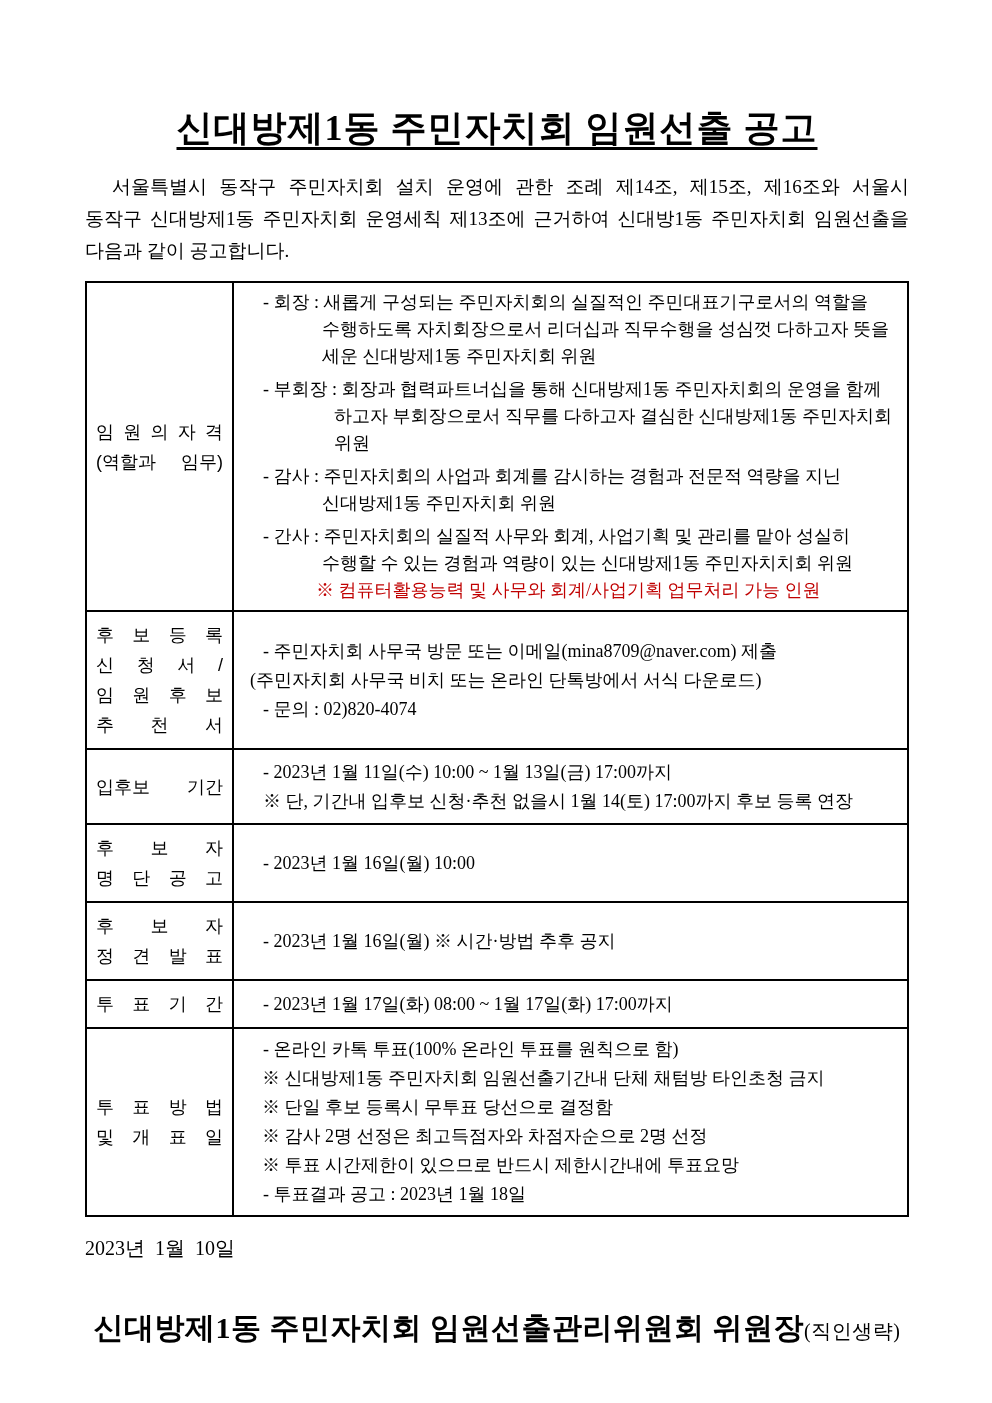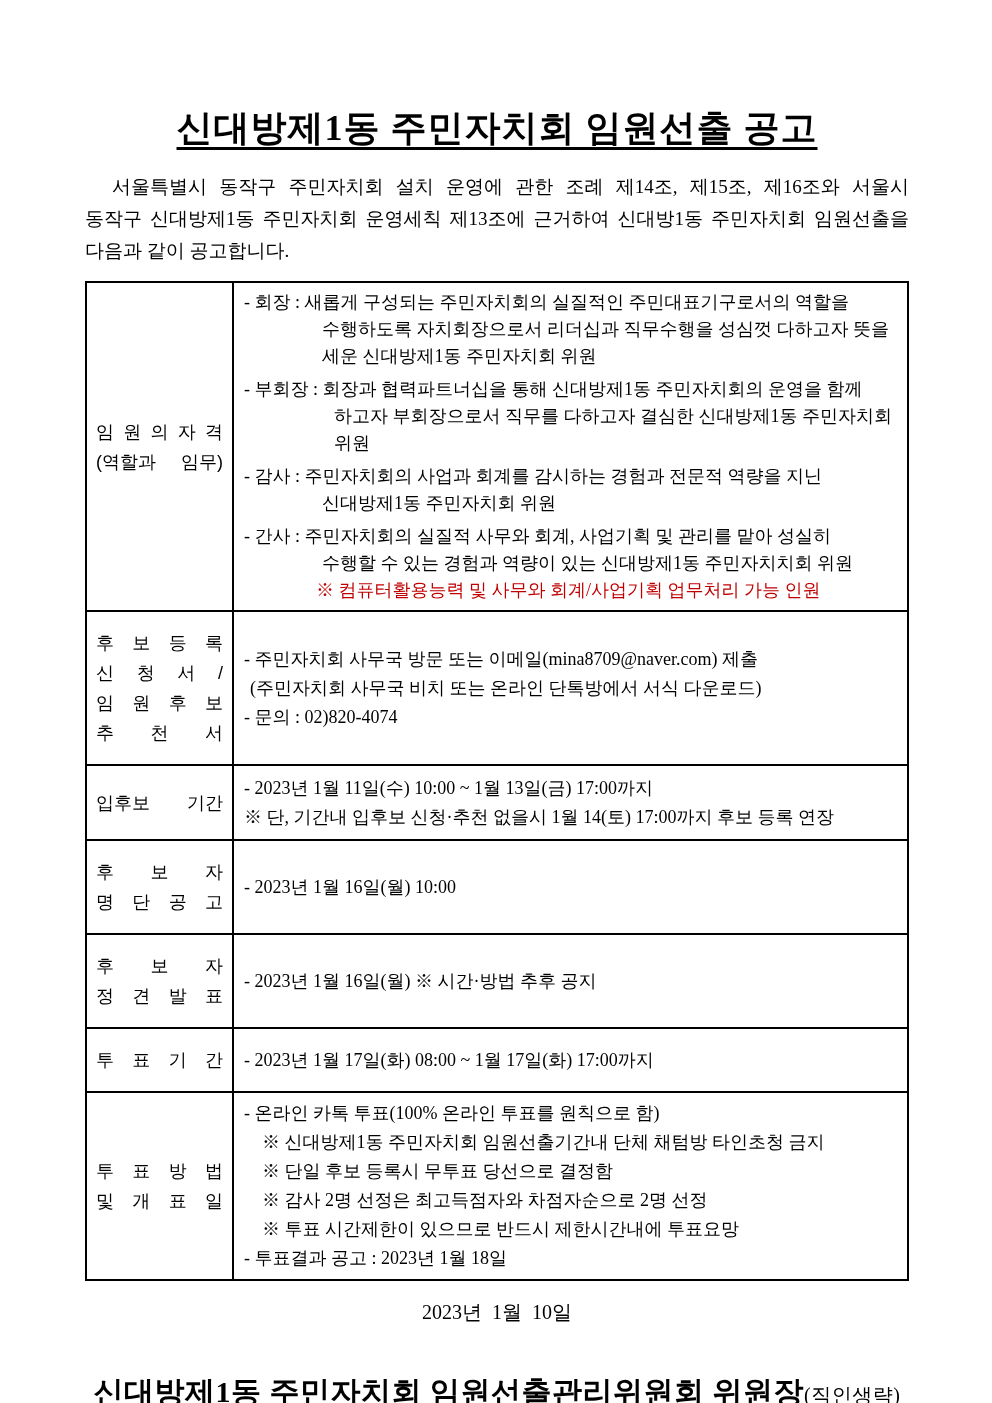--- a/index.html
+++ b/index.html
@@ -54,21 +54,21 @@
     border-collapse: collapse;
     width: 824px;
     table-layout: fixed;
   }
   .notice-table td {
     border: 2px solid #000000;
     vertical-align: middle;
   }
   .label-cell {
     width: 127px;
-    padding: 16px 9px;
+    padding: 8px 9px;
     font-family: "Liberation Sans", sans-serif;
     font-size: 18px;
   }
   .label-line {
     line-height: 30px;
     text-align: justify;
     text-align-last: justify;
   }
   .content-cell {
     padding: 6px 10px;
@@ -80,31 +80,30 @@
   }
   .notice-table tr:nth-child(1) { height: 290px; }
   .notice-table tr:nth-child(2) { height: 133px; }
   .notice-table tr:nth-child(3) { height: 75px;  }
   .notice-table tr:nth-child(4) { height: 74px;  }
   .notice-table tr:nth-child(5) { height: 75px;  }
   .notice-table tr:nth-child(6) { height: 46px;  }
   .notice-table tr:nth-child(7) { height: 174px; }
   .notice-table tr:nth-child(1) .content-line { line-height: 27px; }
   .content-line.gap { margin-top: 6px; }
-  .ind-0 { padding-left: 0; }
+  .ind-0 { padding-left: 0; margin-left: 19px; }
   .ind-1 { padding-left: 6px; }
   .ind-2 { padding-left: 18px; }
   .ind-3 { padding-left: 78px; }
   .ind-4 { padding-left: 90px; }
   .ind-5 { padding-left: 72px; }
   .red { color: var(--red, #c00000); }
   
   .date-line {
     margin-top: 18px;
-    text-align: center;
     font-size: 20px;
     white-space: pre;
   }
   .signature {
     margin-top: 46px;
     text-align: center;
     font-size: 30px;
     font-weight: bold;
     letter-spacing: 0.5px;
     white-space: nowrap;

